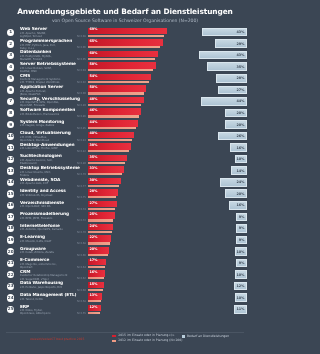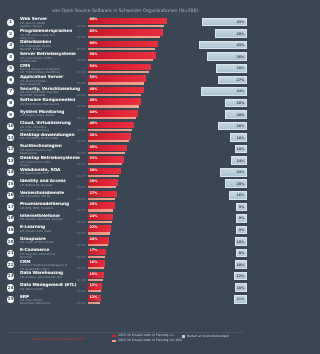--- a/index.html
+++ b/index.html
@@ -144,20 +144,21 @@
     position: absolute; left: 6px; right: 6px; top: 0px;
     height: 0.4px; background: #4a5563;
   }
 </style>
 </head>
 <body>
 
 <div id="page">
 
   <div class="header">
+    <div class="title">Anwendungsgebiete und Bedarf an Dienstleistungen</div>
     <div class="subtitle">von Open Source Software in Schweizer Organisationen (N=200)</div>
   </div>
 
   <div class="rows" id="rows">
       <div class="row">
         <div class="badge">1</div>
         <div class="labelcell">
           <div class="lbl-main">Web Server</div>
           <div class="lbl-sub">z.B. Apache, NGINX,</div>
           <div class="lbl-sub">Lighttpd, Tomcat</div>

